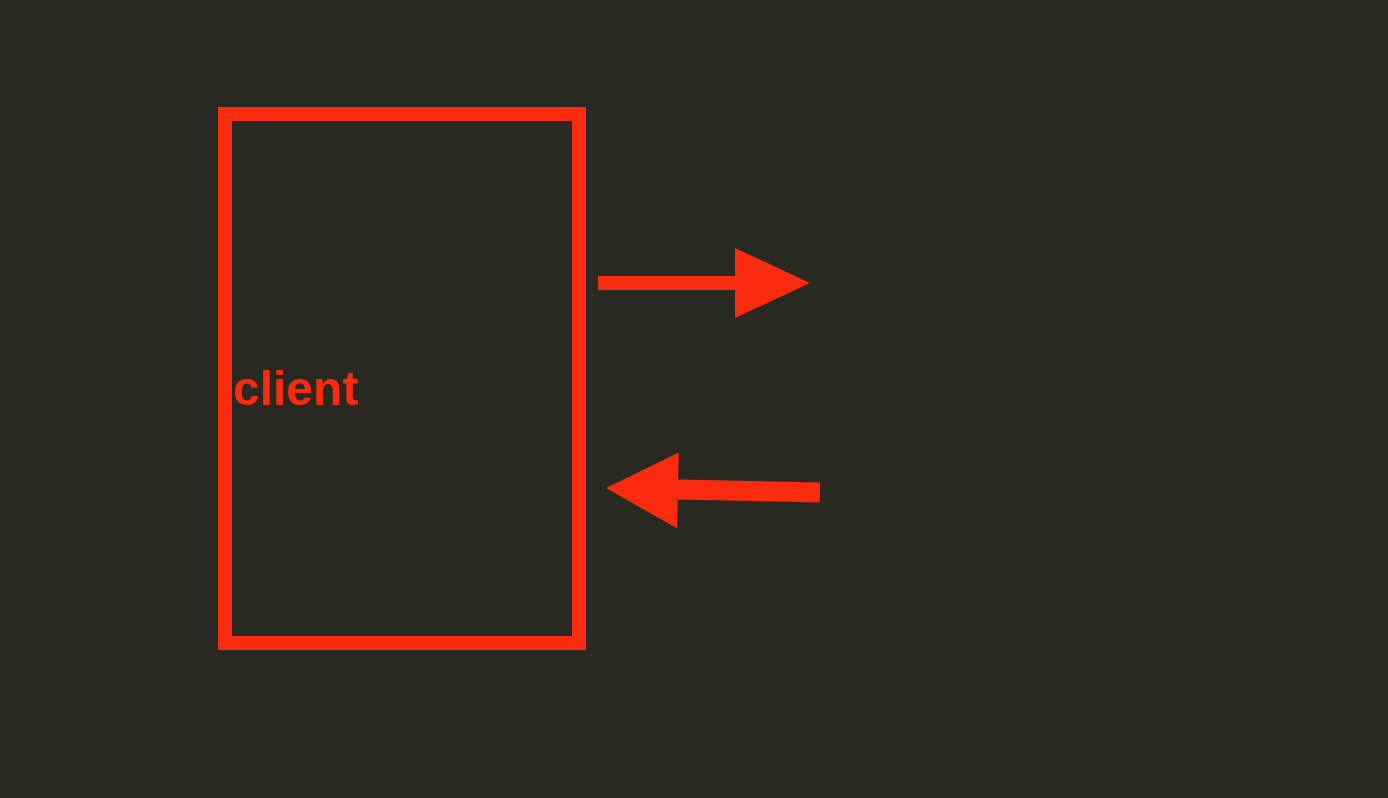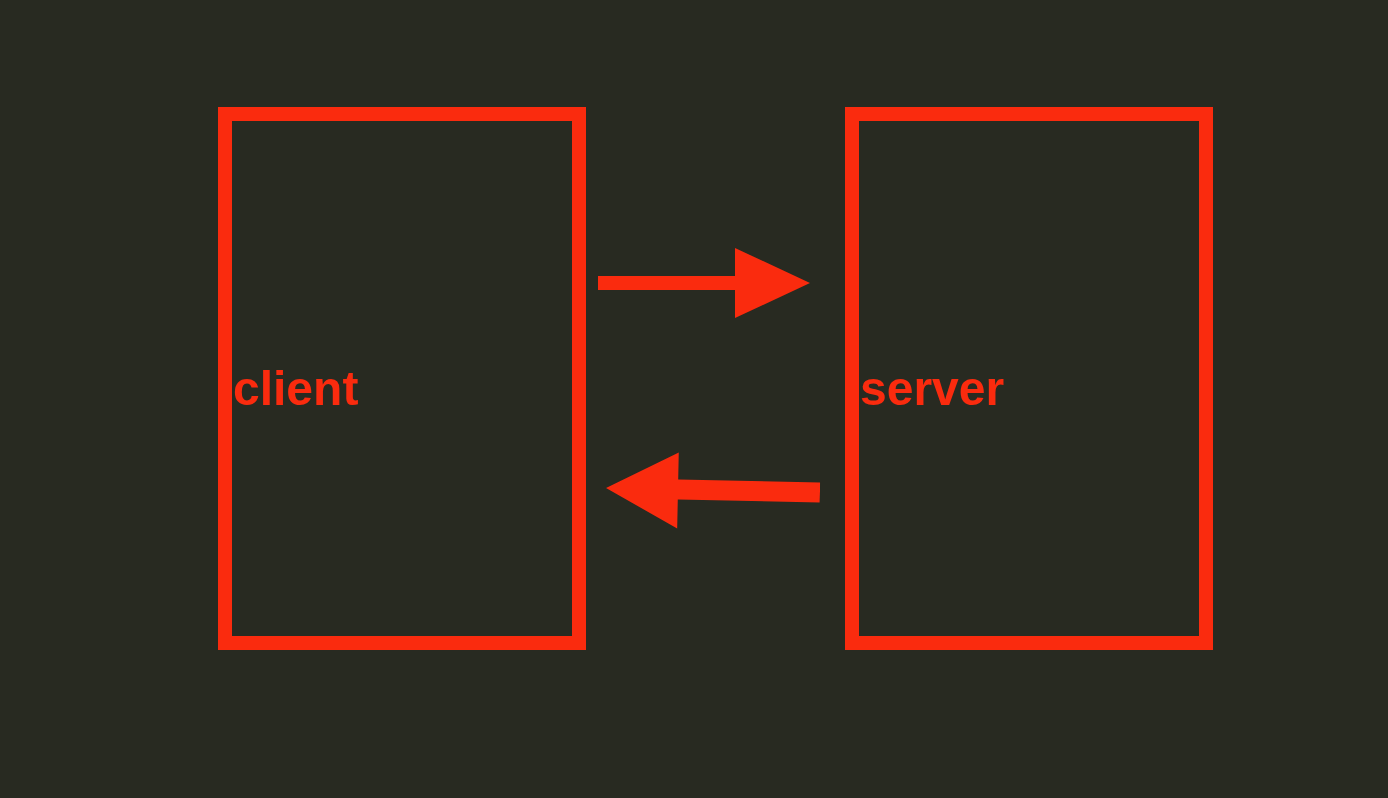--- a/index.html
+++ b/index.html
@@ -62,23 +62,20 @@
 </style>
 </head>
 <body>
 
 <div class="canvas">
 
   <div class="node node--client">
     <span class="node-label">client</span>
   </div>
 
-  <div class="node node--server">
-    <span class="node-label">server</span>
-  </div>
 
   <div class="arrow arrow--request">
     <svg width="212" height="80" viewBox="0 0 212 80" aria-hidden="true">
       <polygon fill="currentColor" points="0,33 137,33 137,5 212,40 137,75 137,47 0,47"></polygon>
     </svg>
   </div>
 
   <div class="arrow arrow--response">
     <svg width="214" height="78" viewBox="0 0 214 78" aria-hidden="true">
       <polygon fill="currentColor" points="214,28 72,28 72,1 0,38 72,77 72,48 214,48"></polygon>

